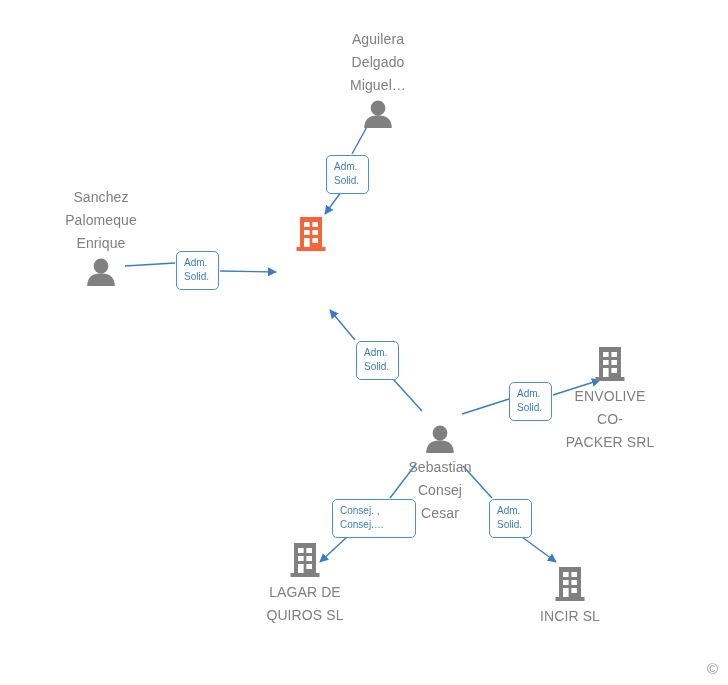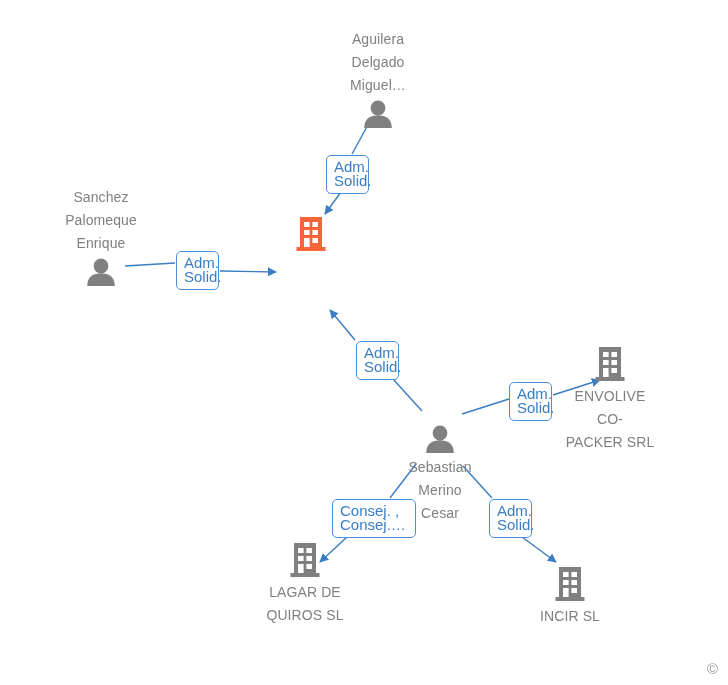--- a/index.html
+++ b/index.html
@@ -43,21 +43,21 @@
   }
   .label-above .node-label { margin-bottom: 3px; }
   .label-below .node-label { margin-top: 3px; }
 
   .edge-label {
     position: absolute;
     border: 1.3px solid #4a90d9;
     border-radius: 5px;
     background: #ffffff;
     color: #3b7dc4;
-    font-size: 15px;
+    font-size: 10px;
     line-height: 14px;
     padding: 4px 7px 5px 7px;
     text-align: left;
     white-space: pre-line;
     box-sizing: border-box;
   }
 
   .watermark {
     position: absolute;
     right: 10px;
@@ -156,21 +156,21 @@
     <rect x="9" y="22" width="5.6" height="9" fill="#ffffff"></rect>
   </svg>
 </div>
 
 <div class="node label-below" style="left:440px; top:425px;">
   <svg class="node-icon" width="34" height="28" viewBox="0 0 34 28">
     <circle cx="17" cy="8" r="7.4" fill="#808080"></circle>
     <path d="M 3.2 28 C 3.2 18.6 9.6 15.2 17 15.2 C 24.4 15.2 30.8 18.6 30.8 28 Z" fill="#808080"></path>
   </svg>
   <div class="node-label" style="white-space: pre-line;">Sebastian
-Merino
+Consej
 Cesar</div>
 </div>
 
 <div class="node label-below" style="left:610px; top:346px;">
   <svg class="node-icon" width="32" height="36" viewBox="0 0 32 36">
     <rect x="5" y="1" width="22" height="32" fill="#808080"></rect>
     <rect x="1.5" y="31" width="29" height="4" fill="#808080"></rect>
     <rect x="9" y="6" width="5.6" height="5" fill="#ffffff"></rect>
     <rect x="17.4" y="6" width="5.6" height="5" fill="#ffffff"></rect>
     <rect x="9" y="14" width="5.6" height="5" fill="#ffffff"></rect>

